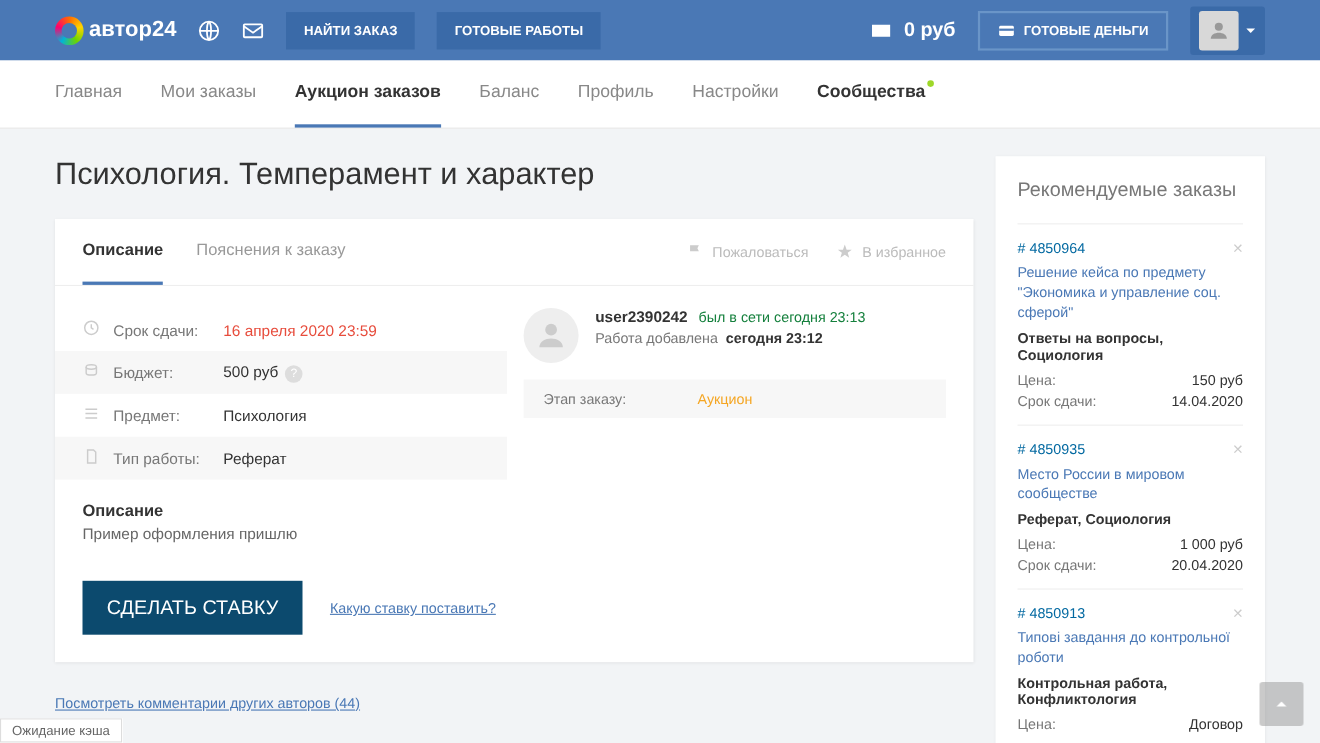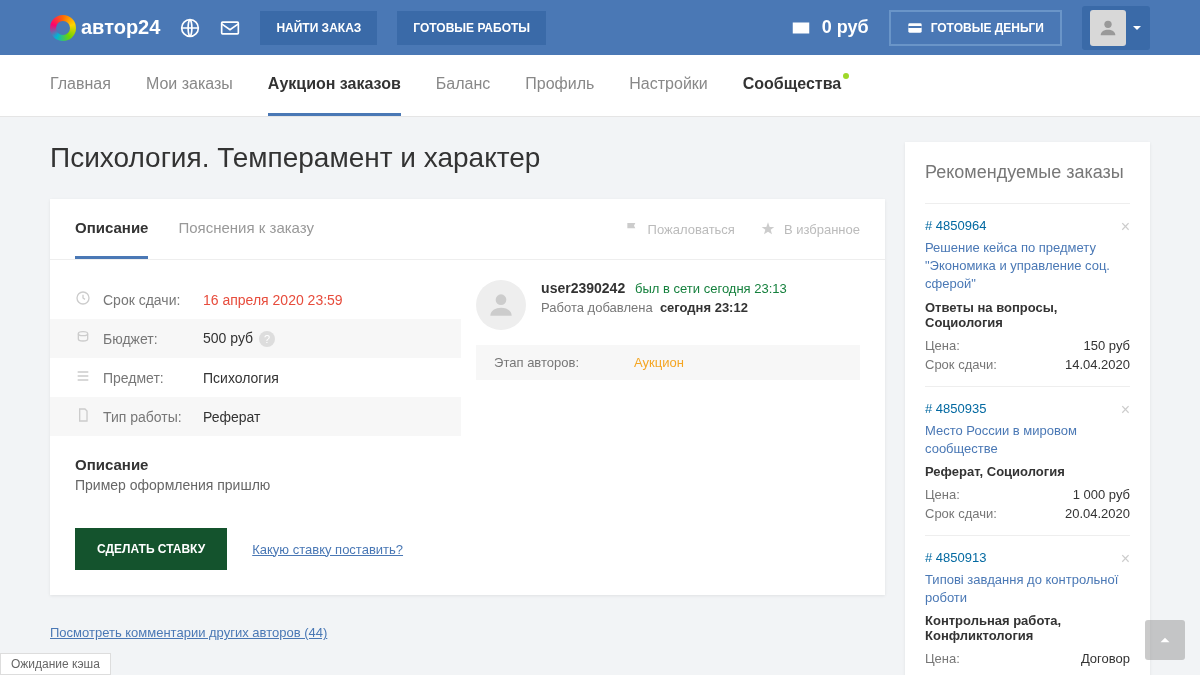--- a/index.html
+++ b/index.html
@@ -56,21 +56,21 @@
 .order-meta { background: #f7f7f7; padding: 0; }
 .order-meta-row { display: flex; padding: 10px 18px; }
 .order-meta-row + .order-meta-row { border-top: 1px solid #fff; }
 .order-meta-label { flex: 0 0 140px; color: #777; font-size: 13px; }
 .order-meta-value { font-size: 13px; color: #333; }
 .order-meta-value.orange { color: #f5a623; }
 .description-block { padding: 0 25px 20px; }
 .description-block h4 { font-size: 15px; font-weight: bold; margin-bottom: 4px; }
 .description-block p { font-size: 14px; color: #666; }
 .actions { padding: 15px 25px 25px; display: flex; align-items: center; gap: 25px; }
-.btn-primary { background: #14532d; color: #fff; border: none; padding: 14px 22px; font-size: 12px; font-weight: bold; cursor: pointer; }
+.btn-primary { background: #0c4a6e; color: #fff; border: none; padding: 14px 22px; font-size: 18px; font-weight: normal; cursor: pointer; }
 .link { color: #4a78b5; font-size: 13px; text-decoration: underline; cursor: pointer; text-align: center; }
 .comments-link { margin-top: 30px; display: inline-block; }
 .sidebar { width: 245px; }
 .sidebar-card { background: #fff; box-shadow: 0 1px 3px rgba(0,0,0,0.08); padding: 20px; }
 .sidebar-title { font-size: 18px; color: #777; font-weight: 400; margin-bottom: 20px; }
 .rec-item { border-top: 1px solid #eee; padding: 14px 0; position: relative; }
 .rec-close { position: absolute; top: 14px; right: 0; color: #ccc; cursor: pointer; font-size: 16px; }
 .rec-id { color: #0369a1; font-size: 13px; font-weight: normal; margin-bottom: 6px; }
 .rec-title { color: #4a78b5; font-size: 13px; line-height: 1.4; margin-bottom: 6px; cursor: pointer; }
 .rec-type { font-size: 13px; color: #333; font-weight: bold; margin-bottom: 8px; }
@@ -210,21 +210,21 @@
                 <span class="author-name">user2390242</span>
                 <span class="author-status">был в сети сегодня 23:13</span>
               </div>
               <div class="author-added">
                 <span>Работа добавлена</span>&nbsp;&nbsp;<b>сегодня 23:12</b>
               </div>
             </div>
           </div>
           <div class="order-meta">
             <div class="order-meta-row">
-              <div class="order-meta-label">Этап авторов:</div>
+              <div class="order-meta-label">Этап заказу:</div>
               <div class="order-meta-value orange">Аукцион</div>
             </div>
           </div>
         </div>
       </div>
 
       <div class="description-block">
         <h4>Описание</h4>
         <p>Пример оформления пришлю</p>
       </div>

